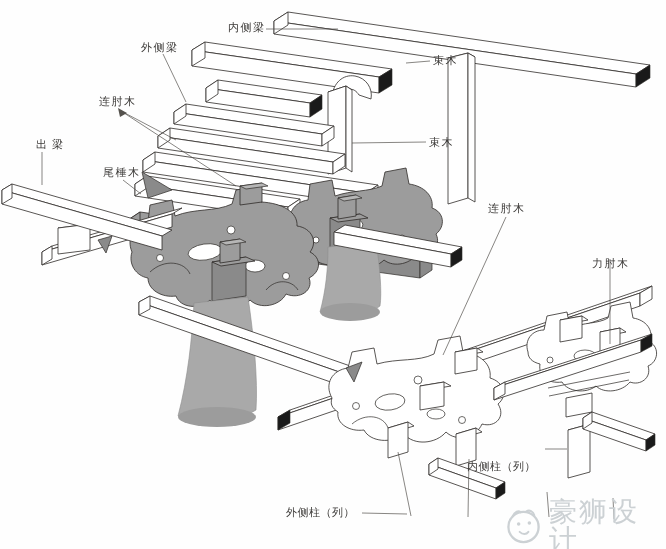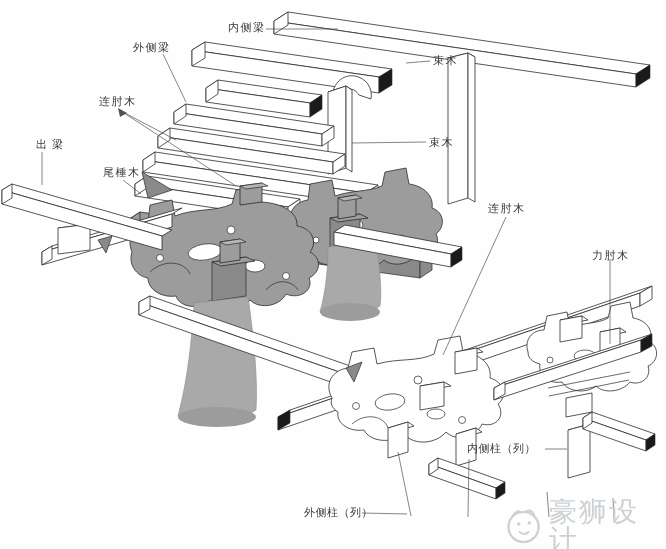--- a/index.html
+++ b/index.html
@@ -266,30 +266,30 @@
     <line class="ld" x1="545" y1="449" x2="567" y2="449"></line>
     <line class="ld" x1="362" y1="513" x2="407" y2="514"></line>
     <line class="ld" x1="411" y1="516" x2="398" y2="452"></line>
     <line class="ld" x1="468" y1="517" x2="469" y2="459"></line>
     <line class="ld" x1="547" y1="492" x2="549" y2="517"></line>
     <line class="ld" x1="613" y1="498" x2="614" y2="519"></line>
   </g>
 </svg>
 
   <span class="lbl" style="left:228px;top:21px">内侧梁</span>
-  <span class="lbl" style="left:133px;top:41px">外侧梁</span>
+  <span class="lbl" style="left:141px;top:41px">外侧梁</span>
   <span class="lbl" style="left:99px;top:95px">连肘木</span>
   <span class="lbl" style="left:36px;top:138px;letter-spacing:5px">出梁</span>
   <span class="lbl" style="left:103px;top:166px">尾棰木</span>
   <span class="lbl" style="left:433px;top:54px">束木</span>
   <span class="lbl" style="left:429px;top:136px">束木</span>
   <span class="lbl" style="left:488px;top:202px">连肘木</span>
-  <span class="lbl" style="left:592px;top:249px">力肘木</span>
-  <span class="lbl" style="left:467px;top:442px;letter-spacing:.5px">内侧柱（列）</span>
-  <span class="lbl" style="left:304px;top:506px;letter-spacing:.5px">外侧柱（列）</span>
+  <span class="lbl" style="left:592px;top:257px">力肘木</span>
+  <span class="lbl" style="left:467px;top:460px;letter-spacing:.5px">内侧柱（列）</span>
+  <span class="lbl" style="left:286px;top:506px;letter-spacing:.5px">外侧柱（列）</span>
 
   <div class="wm">
     <svg width="38" height="40" viewBox="0 0 38 40">
       <circle cx="19" cy="21" r="15.5" fill="none" stroke="#ccd1d4" stroke-width="2.4"></circle>
       <path d="M8,10 C10,5 14,4 16,6" fill="none" stroke="#ccd1d4" stroke-width="2.2" stroke-linecap="round"></path>
       <path d="M22,5 C25,3 29,5 30,9" fill="none" stroke="#ccd1d4" stroke-width="2.2" stroke-linecap="round"></path>
       <circle cx="14" cy="18" r="1.8" fill="#ccd1d4"></circle>
       <circle cx="25" cy="17" r="1.8" fill="#ccd1d4"></circle>
       <path d="M15,26 C18,29 22,29 24,26" fill="none" stroke="#ccd1d4" stroke-width="2" stroke-linecap="round"></path>
     </svg>

